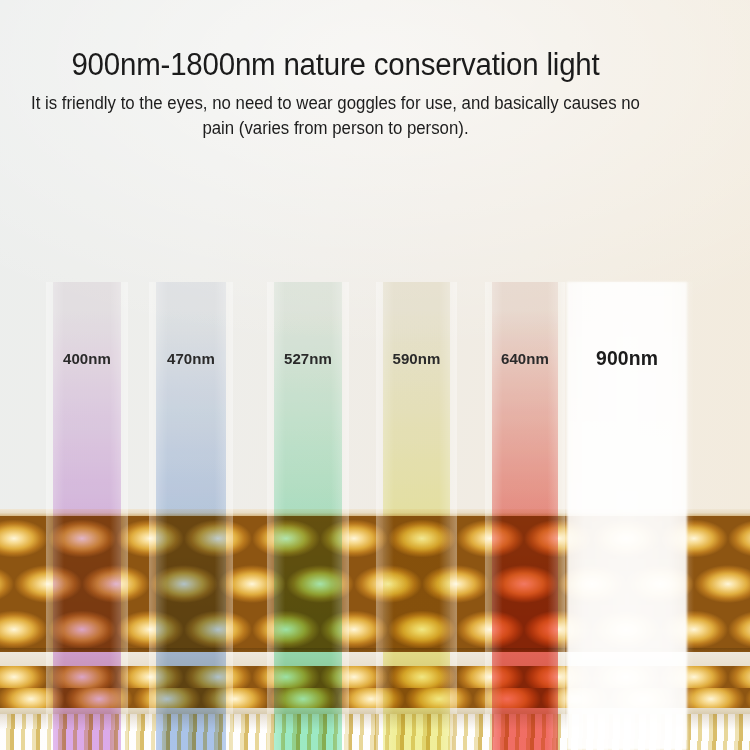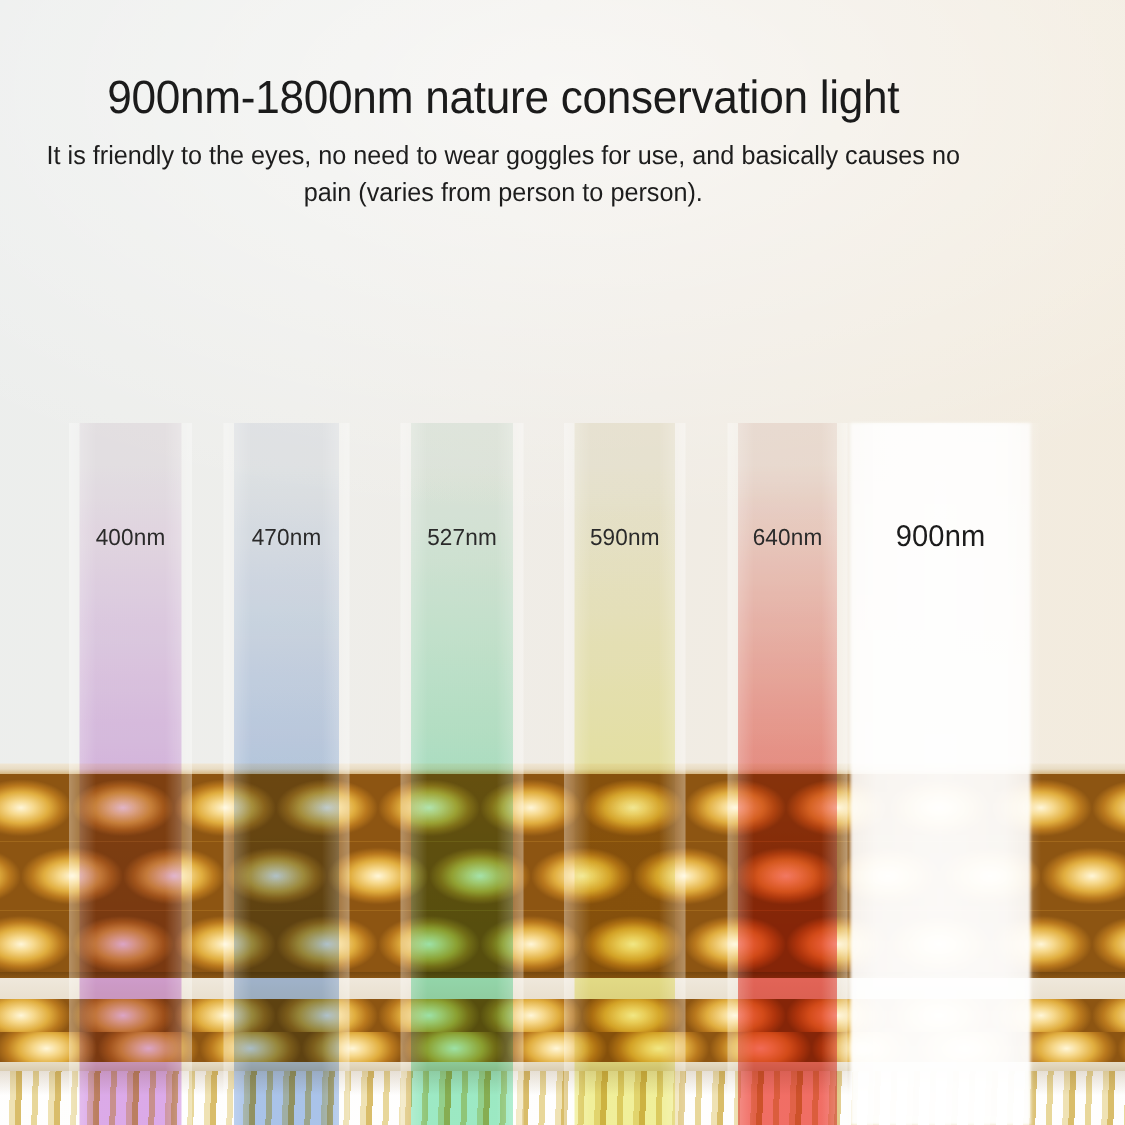--- a/index.html
+++ b/index.html
@@ -103,21 +103,21 @@
     mix-blend-mode:multiply;
     filter:blur(.4px);
   }
   .beam.white{mix-blend-mode:screen;filter:blur(1.2px);}
   .beam-glow{
     position:absolute;top:282px;height:468px;
     mix-blend-mode:screen;pointer-events:none;
   }
 
   
-  .labels{position:absolute;left:0;right:0;top:0;bottom:0;}
+  .labels{position:absolute;left:0;right:0;top:0;bottom:0;font-weight:bold;}
   .wl{
     position:absolute;top:350px;text-align:center;
     font-size:15.5px;color:#2a2a2a;letter-spacing:.1px;
     transform:scaleX(.97);transform-origin:50% 50%;
     white-space:nowrap;
   }
   .wl.big{font-size:20px;top:347px;color:#1c1c1c;}
 </style>
 </head>
 <body>

